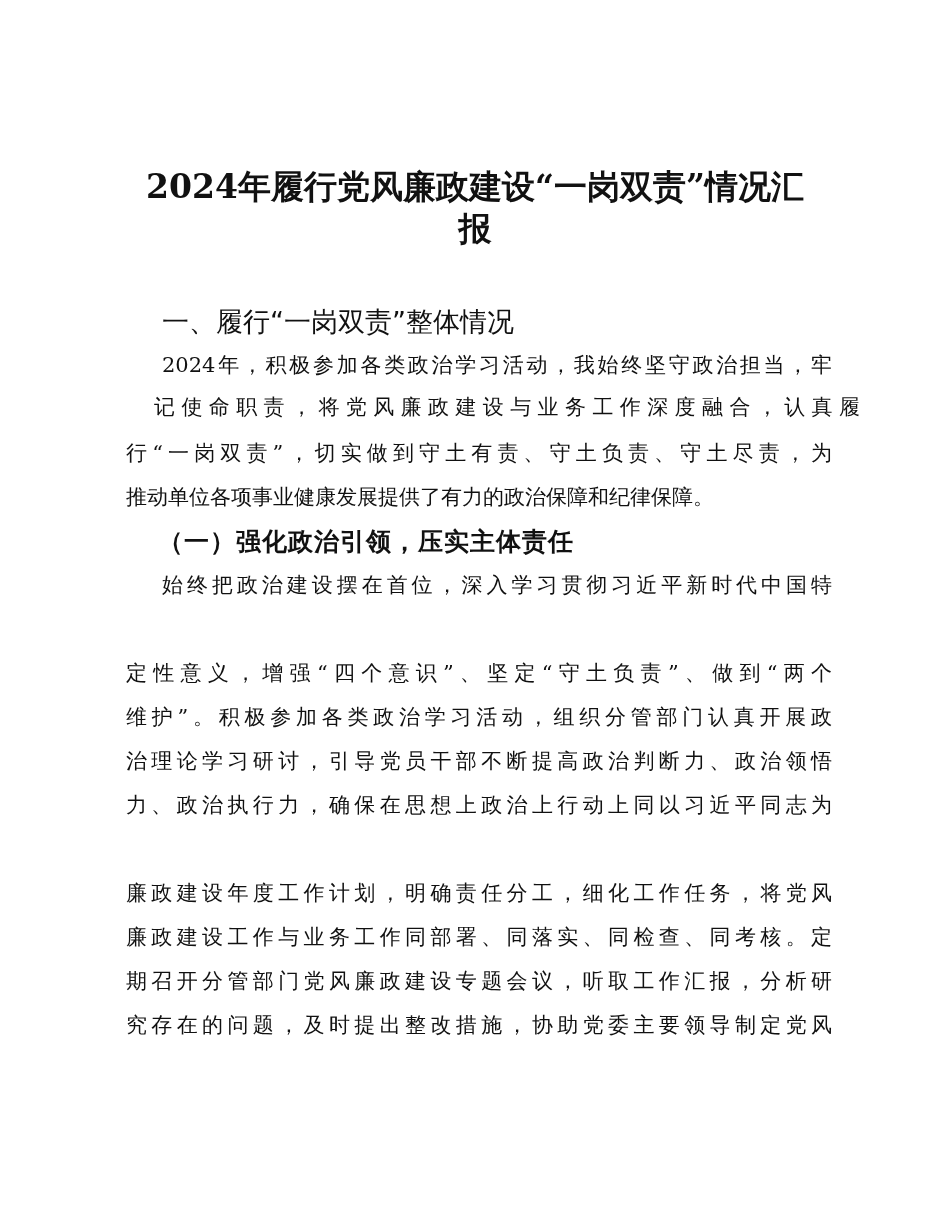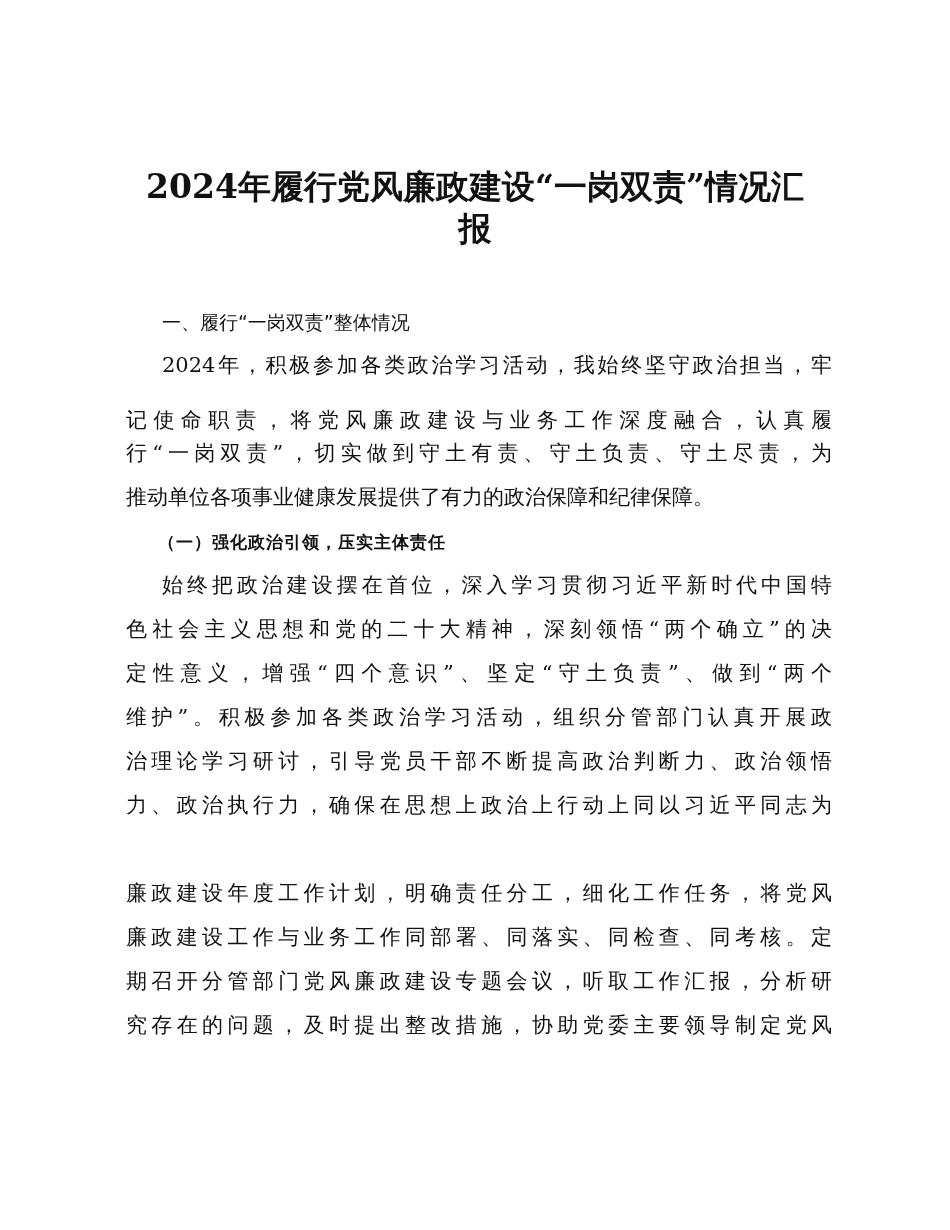--- a/index.html
+++ b/index.html
@@ -46,55 +46,54 @@
       white-space: nowrap;
       text-align: justify;
       text-align-last: justify;
     }
     .line.indent { left: 162px; width: 670px; }
     .line.last { text-align-last: left; }
     .h1 {
       position: absolute;
       left: 162px;
       font-family: "DejaVu Sans", "Liberation Sans", sans-serif;
-      font-size: 19px;
+      font-size: 27px;
       line-height: 30px;
       font-weight: normal;
       white-space: nowrap;
     }
     .h2 {
       position: absolute;
       left: 158px;
       font-family: "DejaVu Sans", "Liberation Sans", sans-serif;
-      font-size: 17px;
+      font-size: 25px;
       line-height: 30px;
       font-weight: bold;
       white-space: nowrap;
       letter-spacing: 1px;
     }
   </style>
 </head>
 <body>
 
 <div class="page">
 
   <div class="title l1">2024年履行党风廉政建设“一岗双责”情况汇</div>
   <div class="title l2">报</div>
 
   <div class="h1" style="top:307px;">一、履行“一岗双责”整体情况</div>
 
   <div class="line indent" style="top:350px;">2024年，积极参加各类政治学习活动，我始终坚守政治担当，牢</div>
-  <div class="line" style="top:405px;">记使命职责，将党风廉政建设与业务工作深度融合，认真履</div>
+  <div class="line" style="top:392px;margin-left:28px;">记使命职责，将党风廉政建设与业务工作深度融合，认真履</div>
   <div class="line" style="top:438px;">行“一岗双责”，切实做到守土有责、守土负责、守土尽责，为</div>
   <div class="line last" style="top:482px;">推动单位各项事业健康发展提供了有力的政治保障和纪律保障。</div>
 
   <div class="h2" style="top:527px;">（一）强化政治引领，压实主体责任</div>
 
   <div class="line indent" style="top:570px;">始终把政治建设摆在首位，深入学习贯彻习近平新时代中国特</div>
-  <div class="line" style="top:614px;">色社会主义思想和党的二十大精神，深刻领悟“两个确立”的决</div>
   <div class="line" style="top:658px;">定性意义，增强“四个意识”、坚定“守土负责”、做到“两个</div>
   <div class="line" style="top:702px;">维护”。积极参加各类政治学习活动，组织分管部门认真开展政</div>
   <div class="line" style="top:746px;">治理论学习研讨，引导党员干部不断提高政治判断力、政治领悟</div>
   <div class="line" style="top:790px;">力、政治执行力，确保在思想上政治上行动上同以习近平同志为</div>
   <div class="line" style="top:878px;">廉政建设年度工作计划，明确责任分工，细化工作任务，将党风</div>
   <div class="line" style="top:922px;">廉政建设工作与业务工作同部署、同落实、同检查、同考核。定</div>
   <div class="line" style="top:966px;">期召开分管部门党风廉政建设专题会议，听取工作汇报，分析研</div>
   <div class="line" style="top:1010px;">究存在的问题，及时提出整改措施，协助党委主要领导制定党风</div>
 
 </div>

